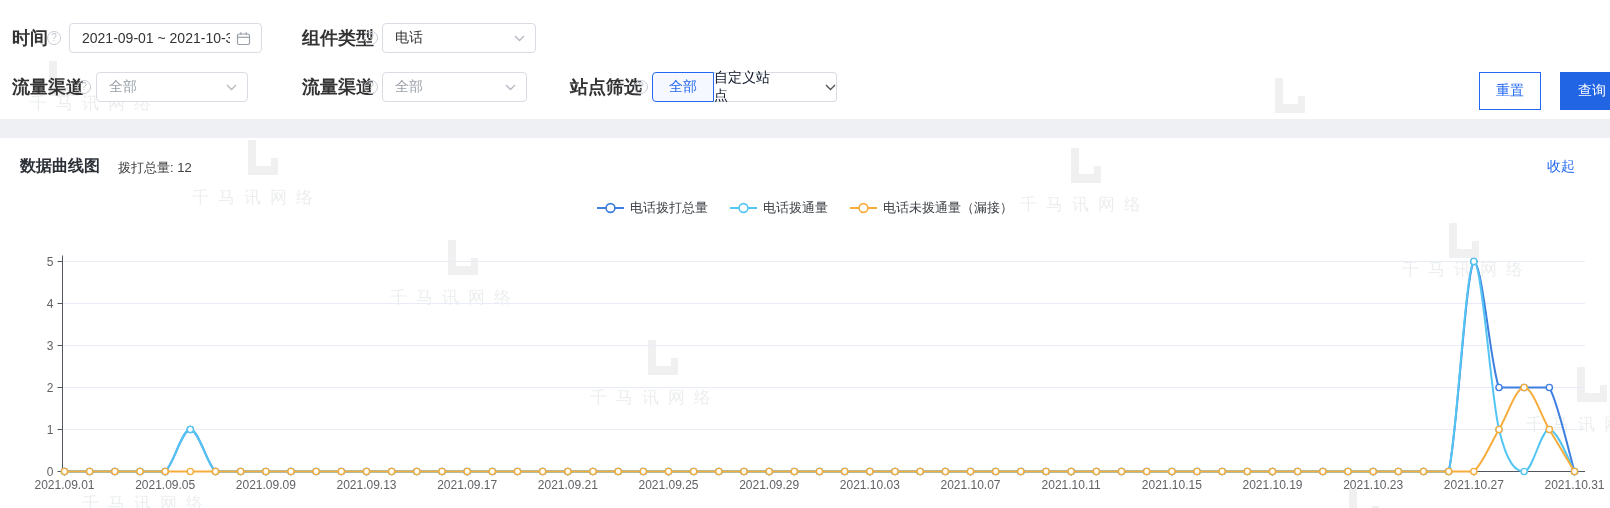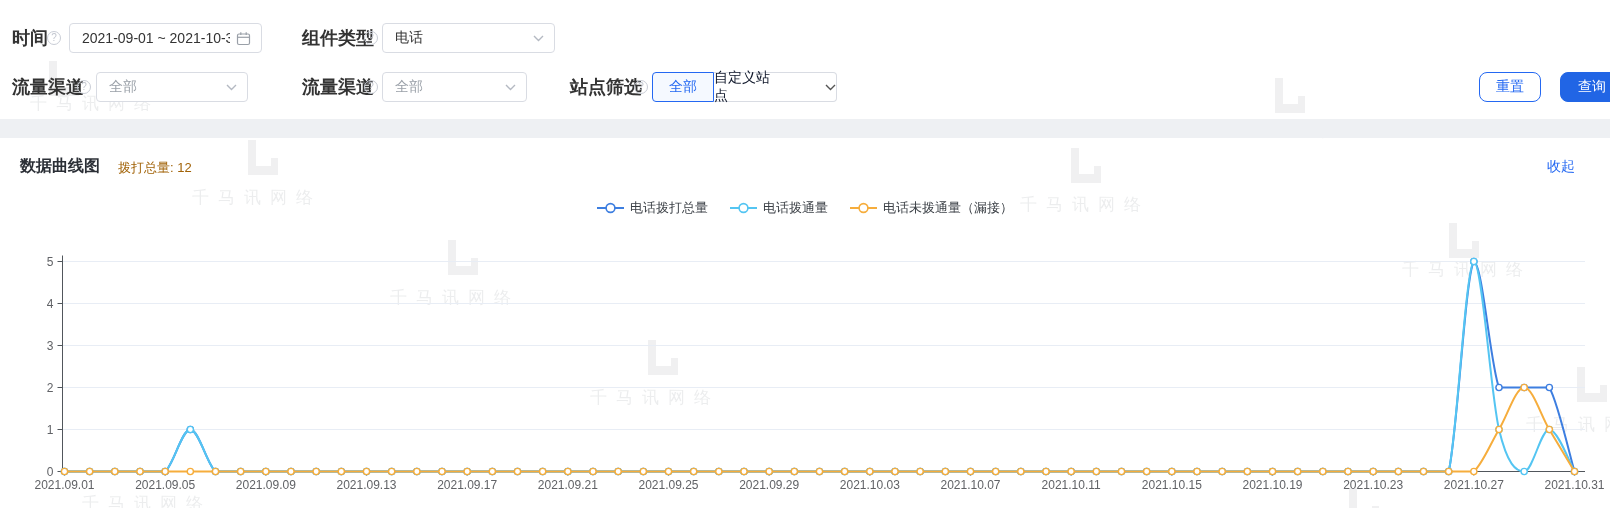--- a/index.html
+++ b/index.html
@@ -12,29 +12,29 @@
   .help::before{content:"?";}
   .ctl{position:absolute;z-index:3;height:30px;border:1px solid #d9dce3;border-radius:4px;background:#fff;
        box-sizing:border-box;display:flex;align-items:center;padding:0 10px 0 12px;font-size:14px;cursor:pointer;}
   .ctl-text{flex:1;white-space:nowrap;overflow:hidden;color:#333;}
   .ctl-text.ph{color:#9aa0a8;}
   .chev{flex:none;margin-left:6px;}
   .seg{position:absolute;z-index:3;height:30px;box-sizing:border-box;display:flex;align-items:center;justify-content:center;
        font-size:14px;cursor:pointer;background:#fff;}
   .seg-all{border:1px solid #2468f2;border-radius:4px 0 0 4px;color:#2468f2;background:#f5f9ff;z-index:4;}
   .seg-custom{border:1px solid #d9dce3;border-left:none;border-radius:0 4px 4px 0;color:#0f172a;gap:48px;}
-  .btn{position:absolute;z-index:3;height:30px;border-radius:8px;box-sizing:border-box;font-size:14px;
+  .btn{position:absolute;z-index:3;height:38px;border-radius:0;box-sizing:border-box;font-size:14px;
        display:flex;align-items:center;justify-content:center;cursor:pointer;}
   .btn-reset{border:1px solid #2468f2;color:#2468f2;background:#fff;}
   .btn-query{border:1px solid #2165e5;color:#fff;background:#2165e5;}
   
   .band{position:absolute;z-index:2;left:0;top:119px;width:1610px;height:19px;background:#eef0f3;}
   
   .card-title{position:absolute;z-index:3;left:20px;top:156px;font-size:16px;font-weight:700;color:#2b2f36;}
-  .card-stat{position:absolute;z-index:3;left:118px;top:159px;font-size:13px;color:#a16207;text-align:center;}
+  .card-stat{position:absolute;z-index:3;left:118px;top:159px;font-size:13px;color:#404040;text-align:center;}
   .collapse-link{position:absolute;z-index:3;left:1528px;top:158px;font-size:14px;color:#2468f2;cursor:pointer;padding-left:19px;}
   .legend{position:absolute;z-index:3;left:0;top:199px;width:1610px;display:flex;justify-content:center;
           align-items:center;gap:22px;}
   .leg-item{display:flex;align-items:center;gap:6px;cursor:pointer;}
   .leg-label{font-size:13px;color:#3a3f45;white-space:nowrap;}
   #chart-svg{position:absolute;z-index:2;left:0;top:240px;}
   
   #wm-layer{position:absolute;z-index:1;left:0;top:0;width:1610px;height:508px;pointer-events:none;}
   .wm-text{position:absolute;font-size:17px;letter-spacing:9px;color:rgba(40,46,60,0.085);white-space:nowrap;}
   .wm-logo{position:absolute;}
@@ -90,21 +90,21 @@
     <svg class="chev" width="15" height="15" viewBox="0 0 15 15">
       <rect x="1.5" y="3" width="12" height="10.5" rx="1.5" fill="none" stroke="#9aa0a8" stroke-width="1.2"></rect>
       <line x1="1.5" y1="6.3" x2="13.5" y2="6.3" stroke="#9aa0a8" stroke-width="1.2"></line>
       <line x1="4.8" y1="1.2" x2="4.8" y2="4" stroke="#9aa0a8" stroke-width="1.2"></line>
       <line x1="10.2" y1="1.2" x2="10.2" y2="4" stroke="#9aa0a8" stroke-width="1.2"></line>
     </svg>
   </div>
 
   <span class="flabel" style="left:302px;top:23px">组件类型</span>
   <span class="help" style="left:364px;top:31px"></span>
-  <div class="ctl" style="left:382px;top:23px;width:173px">
+  <div class="ctl" style="left:382px;top:23px;width:154px">
     <span class="ctl-text">电话</span>
     <svg class="chev" width="11" height="7" viewBox="0 0 11 7">
       <polyline points="1,1 5.5,5.5 10,1" fill="none" stroke="#b4b9c2" stroke-width="1.4"></polyline>
     </svg>
   </div>
 
   <span class="flabel" style="left:12px;top:72px">流量渠道</span>
   <span class="help" style="left:77px;top:80px"></span>
   <div class="ctl" style="left:96px;top:72px;width:152px">
     <span class="ctl-text ph">全部</span>

